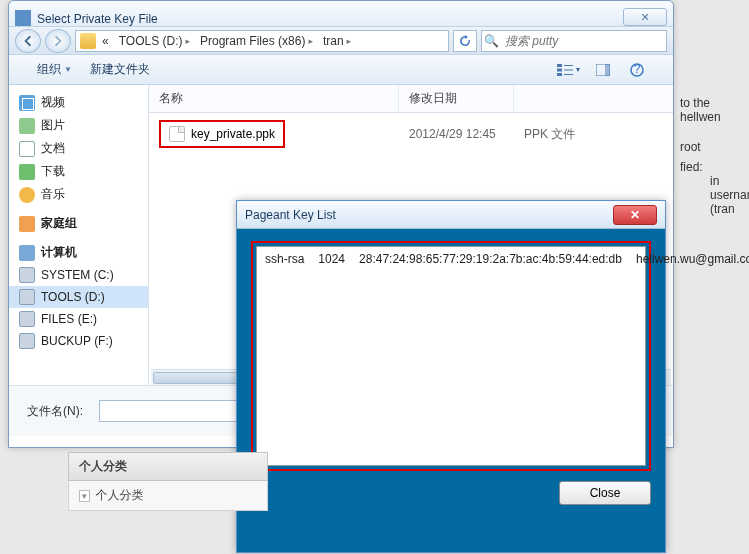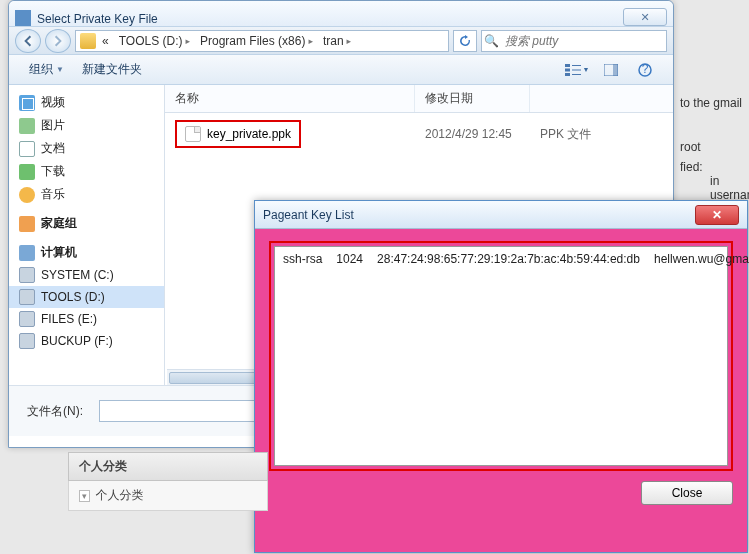--- a/index.html
+++ b/index.html
@@ -34,29 +34,29 @@
 .breadcrumb { flex:1; height:22px; border:1px solid #a6bdd4; background:#fff; display:flex; align-items:center; padding:0 4px; gap:2px; }
 .crumb { padding:0 4px; color:#333; display:flex; align-items:center; gap:3px;}
 .crumb-sep { color:#777; font-size:9px; }
 .refresh-btn { width:24px; height:22px; border:1px solid #a6bdd4; background:#fff; display:flex; align-items:center; justify-content:center; color:#4a78b0; cursor:pointer;}
 .search-box { width:186px; height:22px; border:1px solid #a6bdd4; background:#fff; display:flex; align-items:center; }
 .search-box .sicon { width:20px; color:#4a78b0; text-align:center; }
 .search-box input { border:0; flex:1; font-style:italic; color:#888; outline:none; padding:0 4px; font-size:12px;}
 
 .fd-toolbar {
   height:30px; background: linear-gradient(#f6f9fd,#e2ecf6); border-bottom:1px solid #c0d4e8;
-  display:flex; align-items:center; padding:0 14px; gap:6px;
+  display:flex; align-items:center; padding:0 22px; gap:6px;
 }
 .tb-item { color:#1a3a5e; padding:3px 6px; cursor:pointer; display:flex; align-items:center; gap:3px;}
 .tb-item .dd { font-size:8px; color:#5a7aa0; }
 .tb-spacer { flex:1; }
 .tb-iconbtn { width:28px; height:22px; border:1px solid transparent; display:flex; align-items:center; justify-content:center; cursor:pointer; color:#3a6aa0;}
 
 .fd-body { display:flex; height: 300px; }
-.fd-tree { width:156px; border-right:1px solid #d7e1ec; overflow:auto; padding:6px 0; }
+.fd-tree { width:140px; border-right:1px solid #d7e1ec; overflow:auto; padding:6px 0; }
 .tree-item { display:flex; align-items:center; gap:6px; padding:3px 10px; cursor:pointer; color:#222;}
 .tree-item .ticon { width:16px; height:16px; display:inline-block; }
 .tree-item.selected { background:#cfe3f9; }
 .tree-group { font-weight:bold; margin-top:6px; }
 .ticon.folder { background:linear-gradient(#fcdb7d,#e7b43a); border-radius:2px; }
 .ticon.video { background:#5aa4e0; border-radius:2px; position:relative;}
 .ticon.video::after{content:"";position:absolute;left:3px;top:3px;width:10px;height:10px;border:1px solid #fff;}
 .ticon.pic { background:#8ec98e; border-radius:2px; }
 .ticon.doc { background:#fff; border:1px solid #8aa; border-radius:2px; }
 .ticon.down { background:#6ec06e; border-radius:2px; }
@@ -78,22 +78,22 @@
 .highlight-red { border:2px solid #d00; padding:1px 2px; }
 
 .fd-bottom { border-top:1px solid #d7e1ec; padding:14px 18px; display:flex; align-items:center; gap:8px; background:#f5f8fb;}
 .fd-bottom label { color:#333; }
 .fd-bottom input { flex:1; max-width:300px; border:1px solid #a6bdd4; height:22px; padding:0 6px; margin-left:8px;}
 .fd-hscroll { height:16px; background:#eef3f8; border-top:1px solid #d7e1ec; margin:0 2px; position:relative;}
 .fd-hscroll .thumb { position:absolute; left:2px; top:2px; height:12px; width:120px; background:linear-gradient(#dde7f1,#c3d5e6); border:1px solid #a6bdd4; border-radius:2px;}
 
 
 .pageant {
-  position: absolute; left: 254px; top: 200px; width: 494px; height: 353px;
-  background:#ec4899; border:1px solid #5a8fc7; box-shadow:0 0 8px rgba(0,0,0,0.3);
+  position: absolute; left: 236px; top: 200px; width: 430px; height: 353px;
+  background:#0369a1; border:1px solid #5a8fc7; box-shadow:0 0 8px rgba(0,0,0,0.3);
 }
 .pg-titlebar { height:28px; background:linear-gradient(#f7fbff,#d6e6f6); display:flex; align-items:center; padding:0 8px; border-bottom:1px solid #a6bdd4;}
 .pg-title { flex:1; color:#1a3a5e; }
 .pg-close { width:44px; height:20px; background:linear-gradient(#f17b7b,#d13b3b); border:1px solid #a52a2a; border-radius:3px; color:#fff; text-align:center; line-height:18px; font-weight:bold; cursor:pointer;}
 
 .pg-body { padding:12px 14px 10px; }
 .key-listbox { border:1px solid #999; background:#fff; height:220px; padding:2px; position:relative;}
 .key-listbox-outer { border:2px solid #d00; padding:3px; }
 .key-row { display:flex; gap:14px; padding:3px 6px; white-space:nowrap; font-size:11px; color:#222;}
 
@@ -107,21 +107,21 @@
 .bottom-panel { position:absolute; left:68px; top:452px; width:200px;}
 .bp-header { background:linear-gradient(#f2f2f2,#e0e0e0); border:1px solid #c4c4c4; padding:5px 10px; font-weight:bold; color:#444;}
 .bp-item { background:#f7f7f7; border:1px solid #d4d4d4; border-top:0; padding:6px 10px; display:flex; align-items:center; gap:6px; color:#444;}
 .bp-item .chev { font-size:9px; color:#888; border:1px solid #bbb; padding:0 2px; background:#fff;}
 
 svg { display:block; }
 </style>
 </head>
 <body>
 
-<div class="bg-text" style="left:680px; top:96px;">to the gmail</div>
+<div class="bg-text" style="left:680px; top:96px;">to the hellwen</div>
 <div class="bg-text" style="left:680px; top:140px;">root</div>
 <div class="bg-text" style="left:680px; top:160px;">fied:</div>
 <div class="bg-text" style="left:680px; top:174px;margin-left:30px;">in username (tran</div>
 
 <div class="file-dialog">
   <div class="fd-titlebar">
     <span class="icon"></span>
     <span class="fd-title">Select Private Key File</span>
     <span class="fd-close">✕</span>
   </div>

